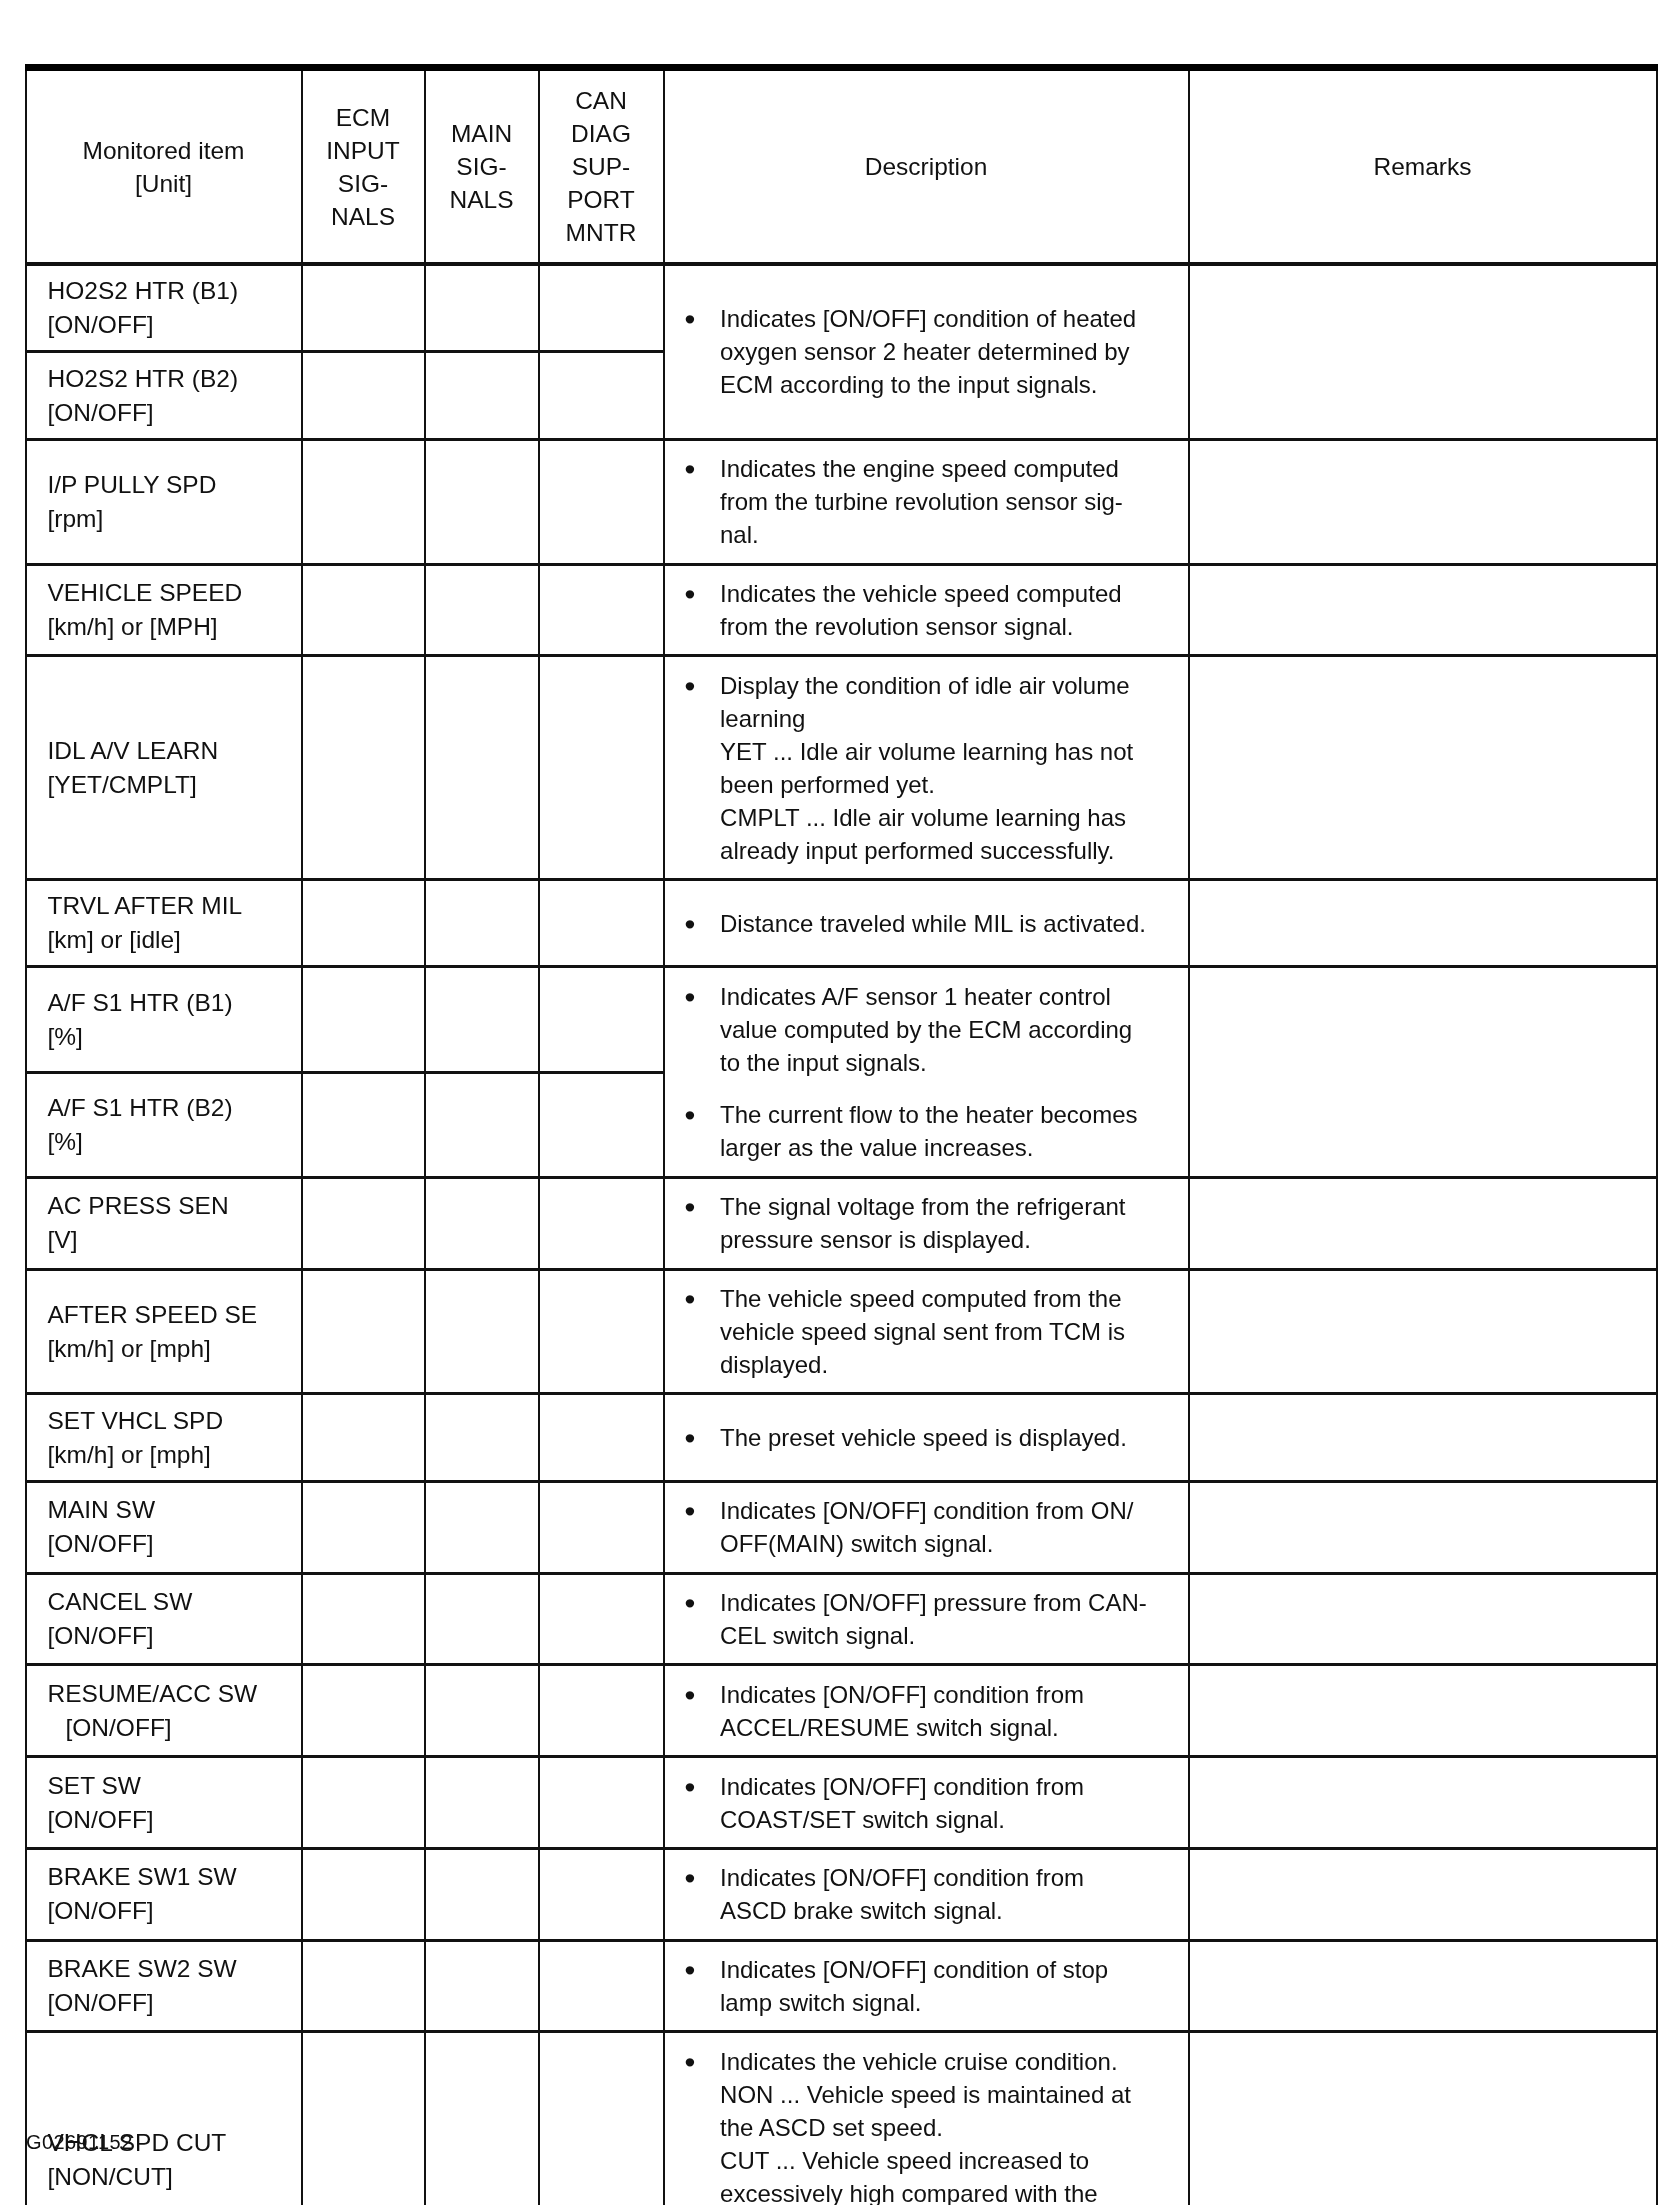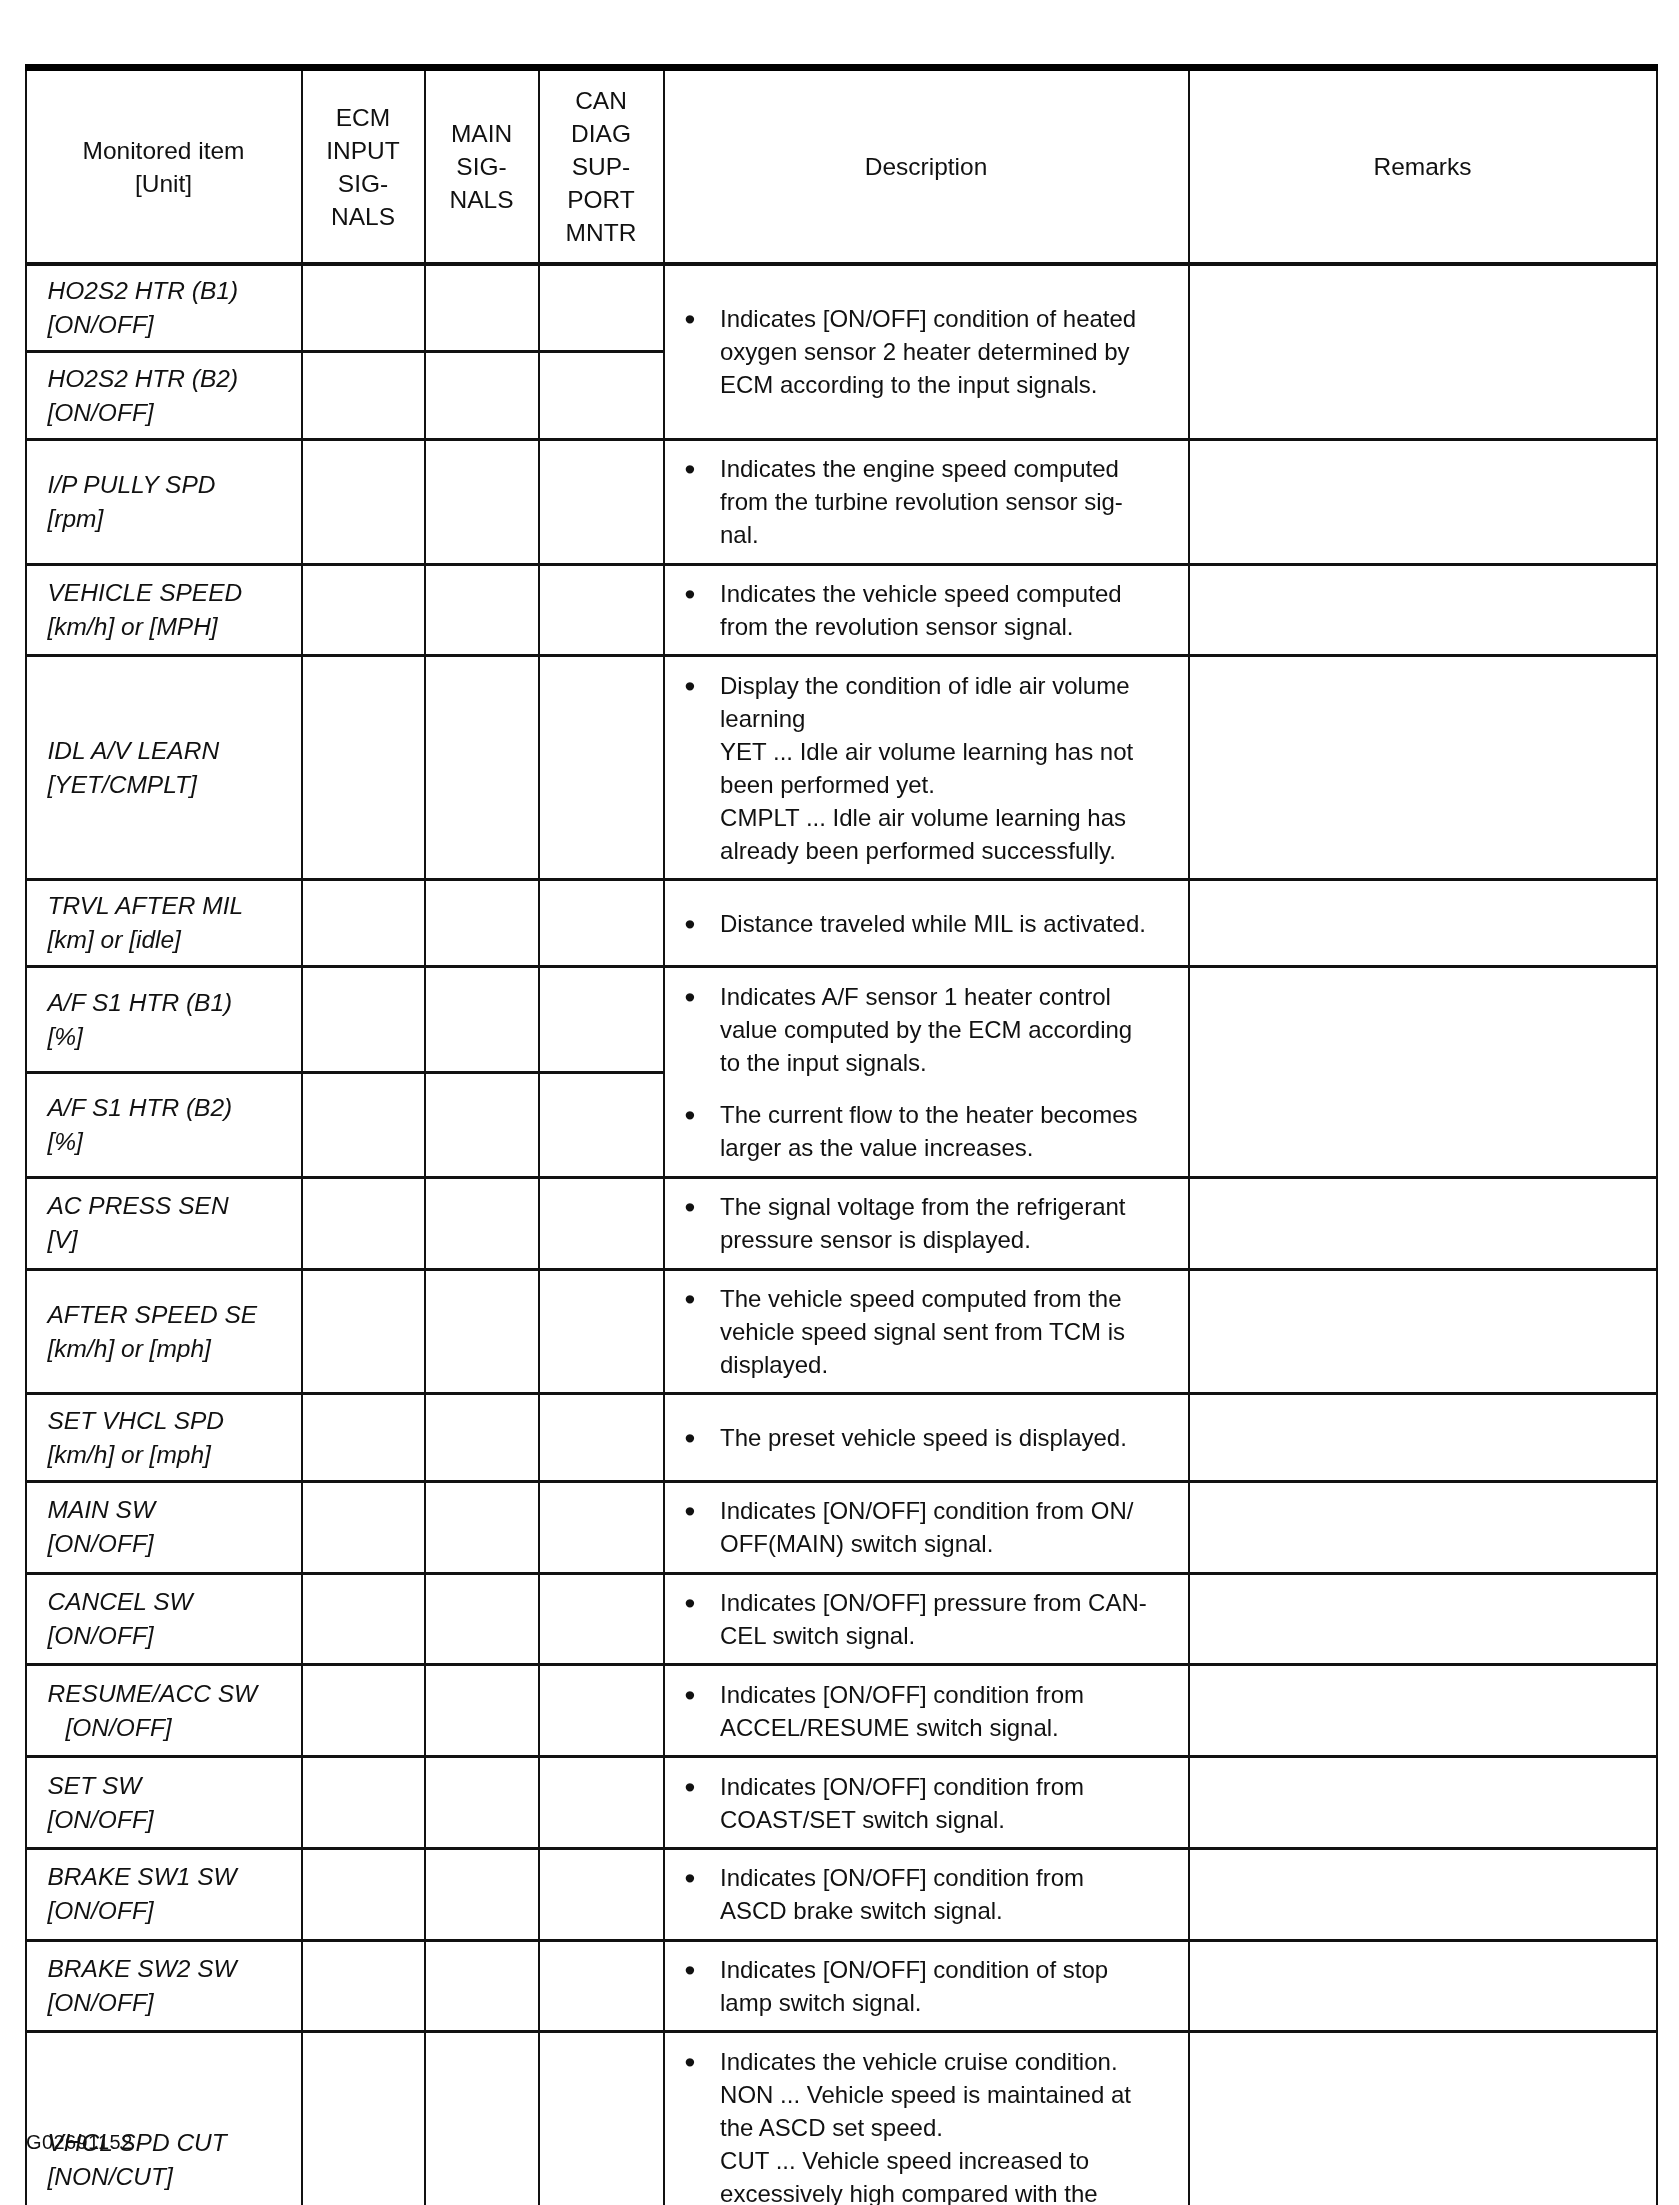--- a/index.html
+++ b/index.html
@@ -30,21 +30,21 @@
     text-align:center; vertical-align:middle;
     white-space:pre-line; padding:13px 4.9px;
     border-bottom-width:4.9px;
   }
 
   td.item {
     vertical-align:middle; text-align:left;
     font-size:24.5px; line-height:34px;
     padding:8.2px 6.5px 8.2px 21px;
   }
-  td.item .name, td.item .unit { white-space:pre-line;font-style:italic; }
+  td.item .name, td.item .unit { white-space:pre-line; }
   td.item .unit.indent { padding-left:18px; }
 
   td.sig { background:#fff; }
 
   td.desc {
     vertical-align:middle; text-align:left;
     padding:11.4px 6.5px 11.4px 19.6px;
   }
   .seg { display:flex; align-items:flex-start; font-size:24px; line-height:33px; }
   .seg + .seg.bullet { margin-top:19.6px; }
@@ -168,21 +168,21 @@
               <span class="dot">●</span>
               <span class="txt">Display the condition of idle air volume
 learning</span>
             </div>
             <div class="seg cont">
               <span class="txt">YET ... Idle air volume learning has not
 been performed yet.</span>
             </div>
             <div class="seg cont">
               <span class="txt">CMPLT ... Idle air volume learning has
-already been performed successfully.</span>
+already input performed successfully.</span>
             </div>
           </td>
           <td class="rem"></td>
         </tr>
         <tr>
           <td class="item">
             <div class="name">TRVL AFTER MIL</div>
             <div class="unit">[km] or [idle]</div>
           </td>
           <td class="sig"></td>

